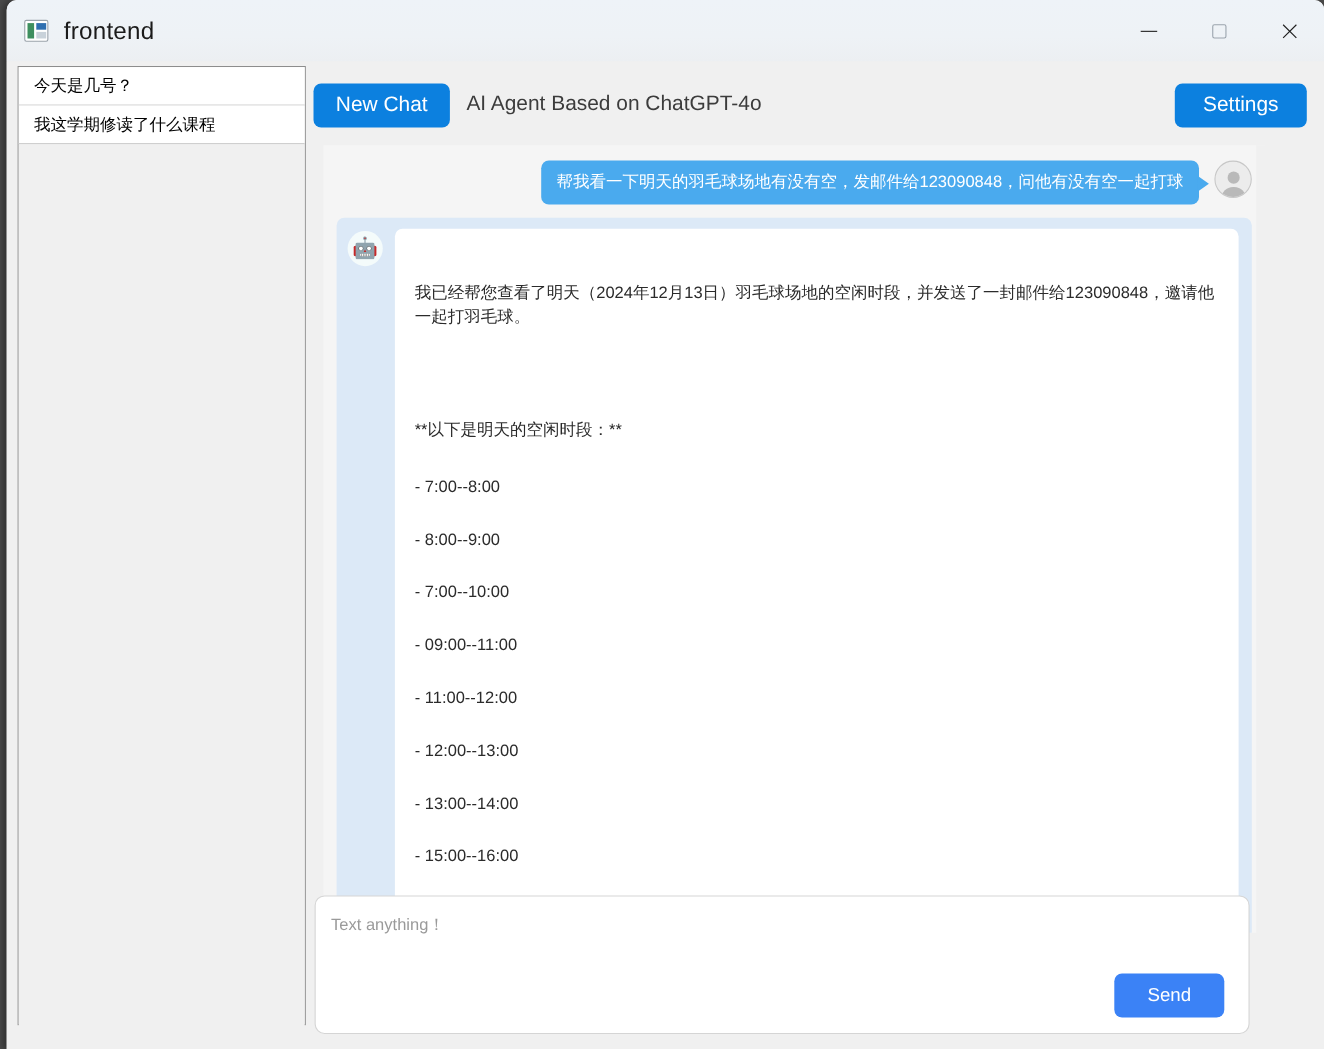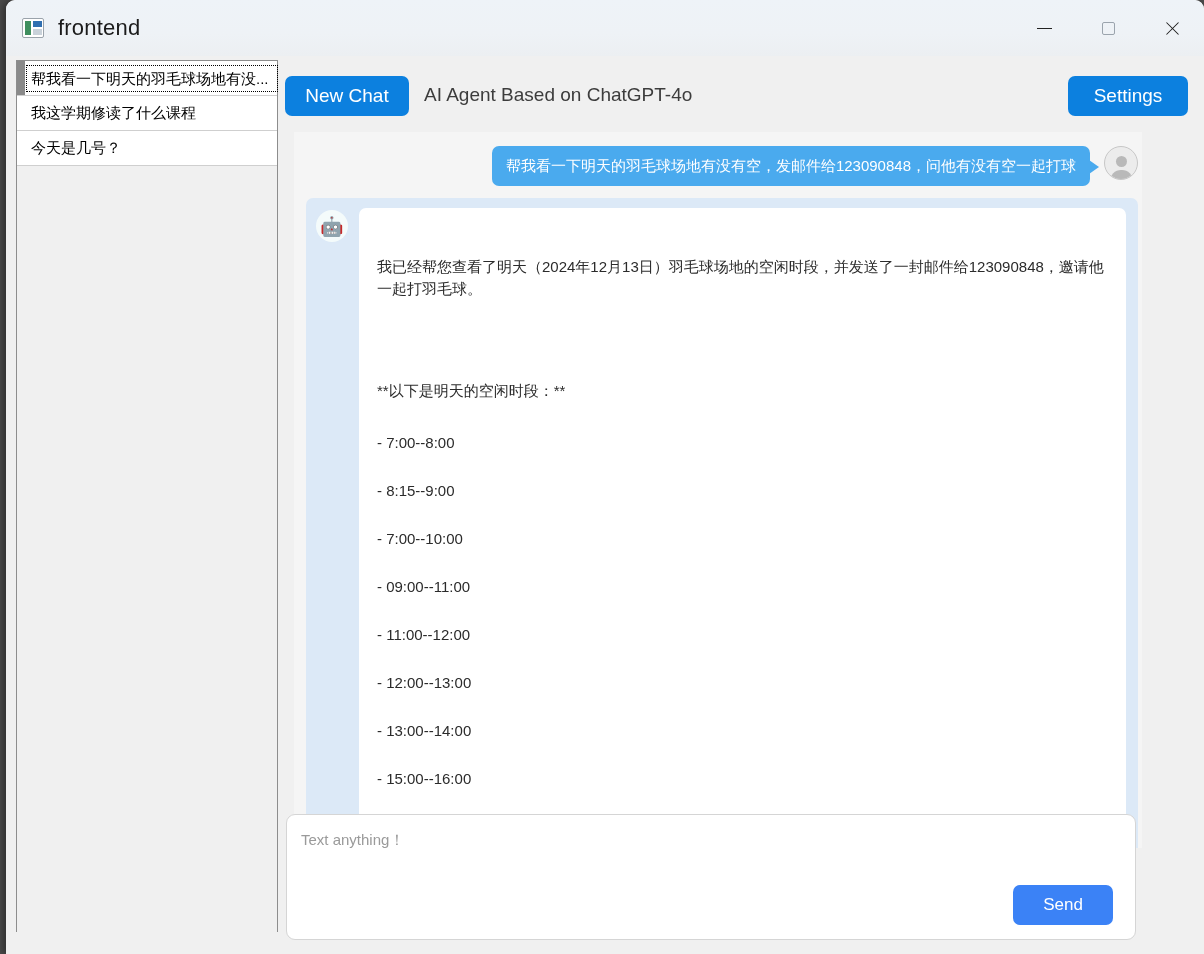--- a/index.html
+++ b/index.html
@@ -401,28 +401,25 @@
       </div>
       <div class="wctl close">
         <span class="glyph-close"></span>
       </div>
     </div>
   </div>
 
   <div id="client">
 
     <div id="sidebar">
-      <div class="conv-item selected">
-        <span class="label">帮我看一下明天的羽毛球场地有没...</span>
+      <div class="conv-item">
+        <span class="label">今天是几号？</span>
       </div>
       <div class="conv-item">
         <span class="label">我这学期修读了什么课程</span>
-      </div>
-      <div class="conv-item">
-        <span class="label">今天是几号？</span>
       </div>
       <div id="sidebar-empty"></div>
     </div>
 
     <div id="main">
 
       <div id="topbar">
         <button id="new-chat-btn">New Chat</button>
         <div id="model-title">AI Agent Based on ChatGPT-4o</div>
         <button id="settings-btn">Settings</button>
@@ -437,21 +434,21 @@
           </div>
         </div>
 
         <div class="assistant-row">
           <div class="bot-avatar">🤖</div>
           <div class="assistant-bubble">
             <div class="para">我已经帮您查看了明天（2024年12月13日）羽毛球场地的空闲时段，并发送了一封邮件给123090848，邀请他一起打羽毛球。</div>
             <div class="blank"></div>
             <div class="heading">**以下是明天的空闲时段：**</div>
             <div class="slot">- 7:00--8:00</div>
-            <div class="slot">- 8:15--9:00</div>
+            <div class="slot">- 8:00--9:00</div>
             <div class="slot">- 7:00--10:00</div>
             <div class="slot">- 09:00--11:00</div>
             <div class="slot">- 11:00--12:00</div>
             <div class="slot">- 12:00--13:00</div>
             <div class="slot">- 13:00--14:00</div>
             <div class="slot">- 15:00--16:00</div>
             
             
             
             

